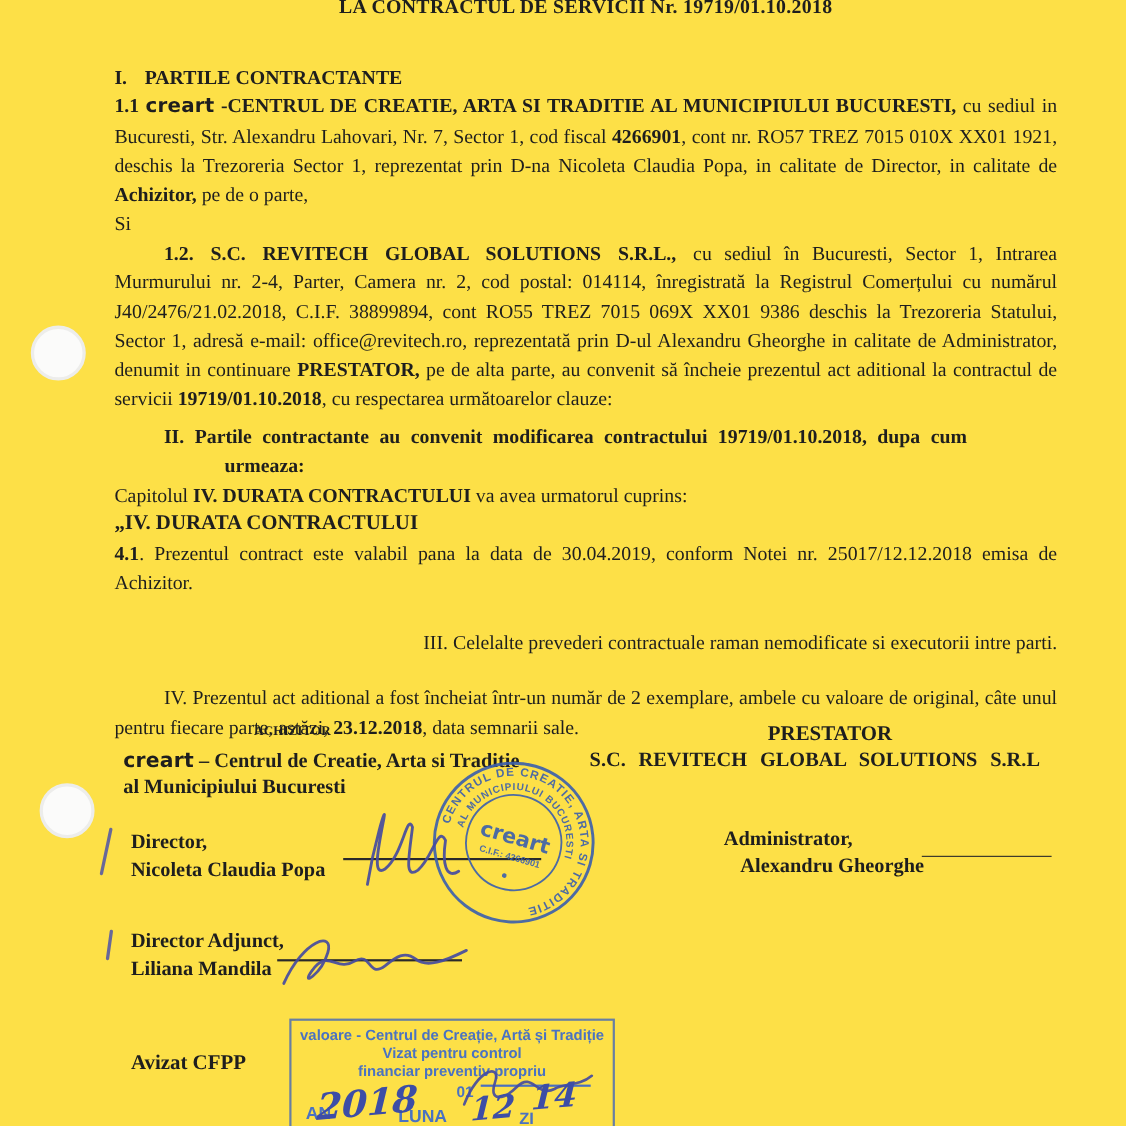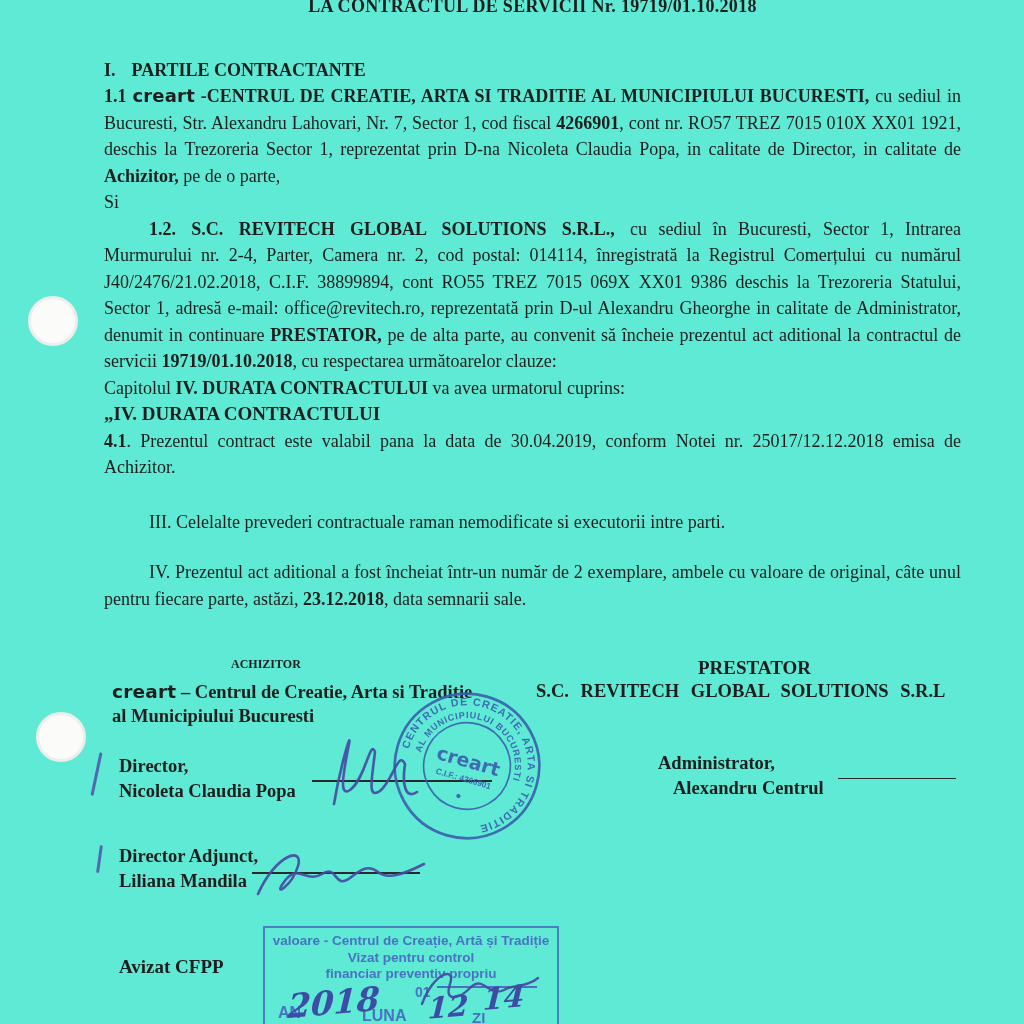--- a/index.html
+++ b/index.html
@@ -1,18 +1,18 @@
 <!DOCTYPE html>
 <html><head>
 <meta charset="utf-8">
 <style>
   html,body{margin:0;padding:0;}
   .page{
     position:relative; width:1024px; height:1024px; overflow:hidden;
-    background:#5eead4; color:#1e1e1e;
+    background:#fde047; color:#1e1e1e;
     font-family:"Liberation Serif", serif;
   }
   .textblock{ position:absolute; left:104px; top:-7px; width:857px; }
   .textblock p{ margin:0; font-size:18px; line-height:26.5px; text-align:justify; }
   .title{ text-align:center !important; font-weight:bold; font-size:19px; letter-spacing:.3px; }
   .h1{ font-weight:bold; font-size:19px; margin-top:37px !important; text-align:left !important; }
   .h1 .num{ margin-right:16px; }
   .b{ font-weight:bold; }
   .bi{ font-weight:bold; }
   .logo{ font-family:"DejaVu Sans", sans-serif; font-weight:bold; letter-spacing:.2px; }
@@ -59,46 +59,47 @@
   <div class="textblock">
     <p class="title">LA CONTRACTUL DE SERVICII Nr. 19719/01.10.2018</p>
 
     <p class="h1"><span class="num">I.</span><span>PARTILE CONTRACTANTE</span></p>
 
     <p><span class="b">1.1 </span><span class="b logo">creart</span><span class="b"> -CENTRUL DE CREATIE, ARTA SI TRADITIE AL MUNICIPIULUI BUCURESTI, </span><span>cu sediul in Bucuresti, Str. Alexandru Lahovari, Nr. 7, Sector 1, cod fiscal </span><span class="b">4266901</span><span>, cont nr. RO57 TREZ 7015 010X XX01 1921, deschis la Trezoreria Sector 1, reprezentat prin D-na Nicoleta Claudia Popa, in calitate de Director, in calitate de </span><span class="bi">Achizitor,</span><span> pe de o parte,</span></p>
     <p style="text-align:left;">Si</p>
 
     <p class="ind"><span class="b" style="word-spacing:4px;">1.2. S.C. REVITECH GLOBAL SOLUTIONS S.R.L., </span><span> cu sediul în Bucuresti, Sector 1, Intrarea Murmurului nr. 2-4, Parter, Camera nr. 2, cod postal: 014114, înregistrată la Registrul Comerțului cu numărul J40/2476/21.02.2018, C.I.F. 38899894, cont RO55 TREZ 7015 069X XX01 9386 deschis la Trezoreria Statului, Sector 1, adresă e-mail: office@revitech.ro, reprezentată prin D-ul Alexandru Gheorghe in calitate de Administrator, denumit in continuare </span><span class="bi"> PRESTATOR,</span><span> pe de alta parte, au convenit să încheie prezentul act aditional la contractul de servicii </span><span class="b">19719/01.10.2018</span><span>, cu respectarea următoarelor clauze:</span></p>
 
+    <p class="h2 ind"><span class="l1">II. Partile contractante au convenit modificarea contractului 19719/01.10.2018, dupa cum</span><br><span class="l2">urmeaza:</span></p>
 
     <p style="text-align:left;"><span>Capitolul </span><span class="b">IV. DURATA CONTRACTULUI</span><span> va avea urmatorul cuprins:</span></p>
 
     <p class="b" style="text-align:left; font-size:19px;">„IV. DURATA CONTRACTULUI</p>
 
     <p><span class="b">4.1</span><span>. Prezentul contract este valabil pana la data de 30.04.2019, conform Notei nr. 25017/12.12.2018 emisa de Achizitor.</span></p>
 
 
-    <p class="ind mt28" style="text-align:left;">III. Celelalte prevederi contractuale raman nemodificate si executorii intre parti.</p>
+    <p class="ind mt28" style="text-align:right;">III. Celelalte prevederi contractuale raman nemodificate si executorii intre parti.</p>
 
     <p class="ind mt24"><span>IV. Prezentul act aditional a fost încheiat într-un număr de 2 exemplare, ambele cu valoare de original, câte unul pentru fiecare parte, astăzi, </span><span class="b">23.12.2018</span><span>, data semnarii sale.</span></p>
   </div>
 
   <div class="sig-text" style="left:231px; top:657px; font-size:12px;">ACHIZITOR</div>
   <div class="sig-text" style="left:698px; top:657px; font-size:19px;">PRESTATOR</div>
 
   <div class="sig-text" style="left:112px; top:681px;"><span class="logo">creart</span><span> – Centrul de Creatie, Arta si Traditie</span></div>
   <div class="sig-text" style="left:536px; top:681px; word-spacing:7px;">S.C. REVITECH  GLOBAL  SOLUTIONS S.R.L</div>
   <div class="sig-text" style="left:112px; top:706px;">al Municipiului Bucuresti</div>
 
   <div class="sig-text" style="left:119px; top:756px;">Director,</div>
   <div class="sig-text" style="left:119px; top:781px;">Nicoleta Claudia Popa</div>
   <div class="sline" style="left:312px; top:780px; width:180px;"></div>
 
   <div class="sig-text" style="left:658px; top:753px;">Administrator,</div>
-  <div class="sig-text" style="left:673px; top:778px;">Alexandru Centrul</div>
+  <div class="sig-text" style="left:673px; top:778px;">Alexandru Gheorghe</div>
   <div class="sline" style="left:838px; top:778px; width:118px; border-bottom-width:1.5px;"></div>
 
   <div class="sig-text" style="left:119px; top:846px;">Director Adjunct,</div>
   <div class="sig-text" style="left:119px; top:871px;">Liliana Mandila</div>
   <div class="sline" style="left:252px; top:872px; width:168px; border-bottom-width:2.5px;"></div>
 
   <div class="sig-text" style="left:119px; top:956px; font-size:19px;">Avizat CFPP</div>
 
   <div class="penmark" style="left:95px; top:752px; height:44px; transform:rotate(12deg);"></div>
   <div class="penmark" style="left:98px; top:845px; height:28px; transform:rotate(8deg);"></div>

